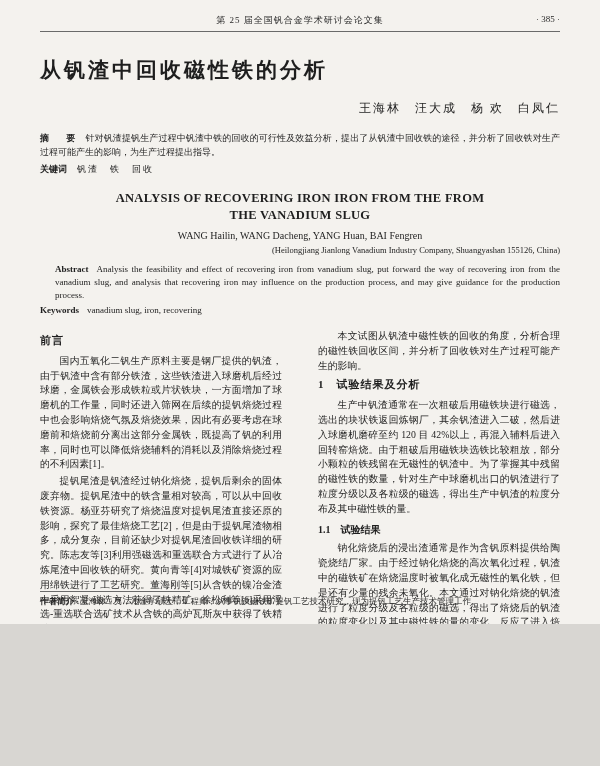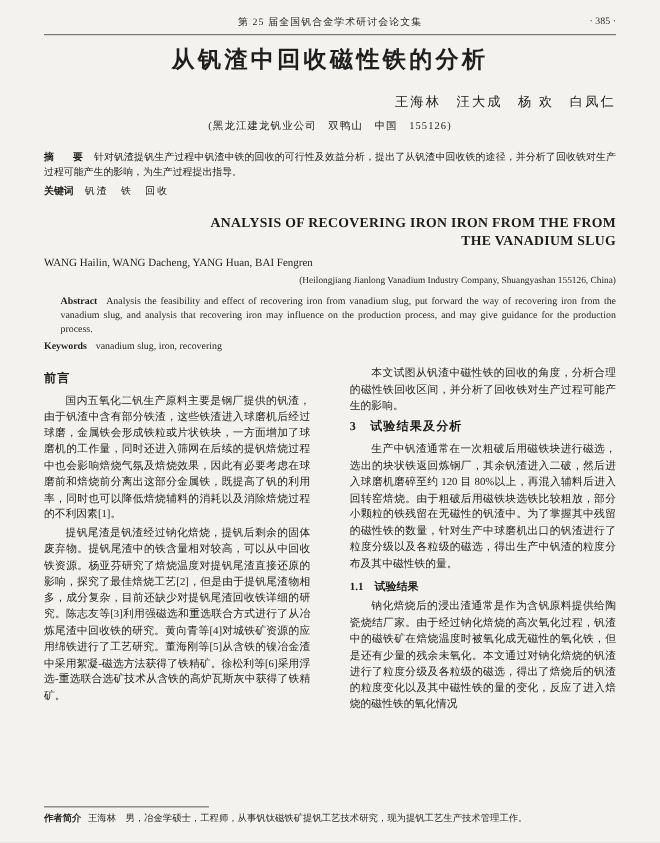--- a/index.html
+++ b/index.html
@@ -4,21 +4,21 @@
 <style>
   html,body{margin:0;padding:0;}
   body{
     background:#d8d6d2;
     font-family:"Liberation Serif","DejaVu Serif",serif;
     color:#1e1e1e;
     -webkit-font-smoothing:antialiased;
   }
   .page{
     position:relative;
-    width:600px;height:766px;
+    width:600px;height:624px;
     margin:0 auto;
     background:#f4f2ee;
     overflow:hidden;
     box-sizing:border-box;
     padding:14px 40px 0 40px;
   }
   
   .header{
     position:relative;
     font-size:9px;
@@ -27,22 +27,21 @@
     border-bottom:0.5px solid #6a6a6a;
     color:#2a2a2a;
     letter-spacing:1px;
   }
   .header .pageno{
     position:absolute;right:0;top:0;
     letter-spacing:0;
   }
   
   .title{
-    margin-top:8px;
-    text-align:center;
+    margin-top:24px;
     font-size:21px;
     font-weight:bold;
     letter-spacing:3px;
   }
   .authors{
     margin-top:16px;
     text-align:right;
     font-size:12px;
     letter-spacing:2px;
   }
@@ -62,29 +61,29 @@
   .abs-cn .lbl{font-weight:bold;letter-spacing:4px;margin-right:6px;}
   .kw-cn{
     margin-top:4px;
     font-size:9px;
   }
   .kw-cn .lbl{font-weight:bold;margin-right:10px;}
   .kw-cn .val{letter-spacing:2px;}
   
   .en-title{
     margin-top:14px;
-    text-align:right;
+    text-align:center;
     font-size:12.5px;
     font-weight:bold;
     line-height:17px;
     letter-spacing:0.3px;
   }
   .en-authors{
     margin-top:6px;
-    text-align:left;
+    text-align:center;
     font-size:10px;
     font-family:Liberation Serif, serif;
   }
   .en-affil{
     margin-top:4px;
     text-align:right;
     font-size:8.5px;
   }
   .abs-en{
     margin-top:8px;
@@ -147,21 +146,20 @@
 
   <div class="header">
     <span>第 25 届全国钒合金学术研讨会论文集</span>
     <span class="pageno">· 385 ·</span>
   </div>
 
   <div class="title">从钒渣中回收磁性铁的分析</div>
 
   <div class="authors">王海林　汪大成　杨 欢　白凤仁</div>
 
-  <div class="affil">(黑龙江建龙钒业公司　双鸭山　中国　155126)</div>
 
   <div class="abs-cn">
     <span class="lbl">摘　要</span><span>针对钒渣提钒生产过程中钒渣中铁的回收的可行性及效益分析，提出了从钒渣中回收铁的途径，并分析了回收铁对生产过程可能产生的影响，为生产过程提出指导。</span>
   </div>
 
   <div class="kw-cn">
     <span class="lbl">关键词</span><span class="val">钒渣　铁　回收</span>
   </div>
 
   <div class="en-title">
@@ -184,22 +182,22 @@
   <div class="columns">
 
     <div class="col">
       <div class="sec-h1">前言</div>
       <p class="para">国内五氧化二钒生产原料主要是钢厂提供的钒渣，由于钒渣中含有部分铁渣，这些铁渣进入球磨机后经过球磨，金属铁会形成铁粒或片状铁块，一方面增加了球磨机的工作量，同时还进入筛网在后续的提钒焙烧过程中也会影响焙烧气氛及焙烧效果，因此有必要考虑在球磨前和焙烧前分离出这部分金属铁，既提高了钒的利用率，同时也可以降低焙烧辅料的消耗以及消除焙烧过程的不利因素[1]。</p>
       <p class="para">提钒尾渣是钒渣经过钠化焙烧，提钒后剩余的固体废弃物。提钒尾渣中的铁含量相对较高，可以从中回收铁资源。杨亚芬研究了焙烧温度对提钒尾渣直接还原的影响，探究了最佳焙烧工艺[2]，但是由于提钒尾渣物相多，成分复杂，目前还缺少对提钒尾渣回收铁详细的研究。陈志友等[3]利用强磁选和重选联合方式进行了从冶炼尾渣中回收铁的研究。黄向青等[4]对城铁矿资源的应用绵铁进行了工艺研究。董海刚等[5]从含铁的镍冶金渣中采用絮凝-磁选方法获得了铁精矿。徐松利等[6]采用浮选-重选联合选矿技术从含铁的高炉瓦斯灰中获得了铁精矿。</p>
     </div>
 
     <div class="col">
       <p class="para">本文试图从钒渣中磁性铁的回收的角度，分析合理的磁性铁回收区间，并分析了回收铁对生产过程可能产生的影响。</p>
-      <div class="sec-h1">3　试验结果及分析</div>
-      <p class="para">生产中钒渣通常在一次粗破后用磁铁块进行磁选，选出的块状铁返回炼钢厂，其余钒渣进入二破，然后进入球磨机磨碎至约 120 目 80%以上，再混入辅料后进入回转窑焙烧。由于粗破后用磁铁块选铁比较粗放，部分小颗粒的铁残留在无磁性的钒渣中。为了掌握其中残留的磁性铁的数量，针对生产中球磨机出口的钒渣进行了粒度分级以及各粒级的磁选，得出生产中钒渣的粒度分布及其中磁性铁的量。</p>
+      <div class="sec-h1">1　试验结果及分析</div>
+      <p class="para">生产中钒渣通常在一次粗破后用磁铁块进行磁选，选出的块状铁返回炼钢厂，其余钒渣进入二破，然后进入球磨机磨碎至约 120 目 42%以上，再混入辅料后进入回转窑焙烧。由于粗破后用磁铁块选铁比较粗放，部分小颗粒的铁残留在无磁性的钒渣中。为了掌握其中残留的磁性铁的数量，针对生产中球磨机出口的钒渣进行了粒度分级以及各粒级的磁选，得出生产中钒渣的粒度分布及其中磁性铁的量。</p>
       <div class="sec-h2">1.1　试验结果</div>
       <p class="para">钠化焙烧后的浸出渣通常是作为含钒原料提供给陶瓷烧结厂家。由于经过钠化焙烧的高次氧化过程，钒渣中的磁铁矿在焙烧温度时被氧化成无磁性的氧化铁，但是还有少量的残余未氧化。本文通过对钠化焙烧的钒渣进行了粒度分级及各粒级的磁选，得出了焙烧后的钒渣的粒度变化以及其中磁性铁的量的变化，反应了进入焙烧的磁性铁的氧化情况</p>
     </div>
 
   </div>
 
   <div class="footer">
     <div class="footer-rule"></div>
     <span class="lbl">作者简介</span><span>王海林　男，冶金学硕士，工程师，从事钒钛磁铁矿提钒工艺技术研究，现为提钒工艺生产技术管理工作。</span>
   </div>

